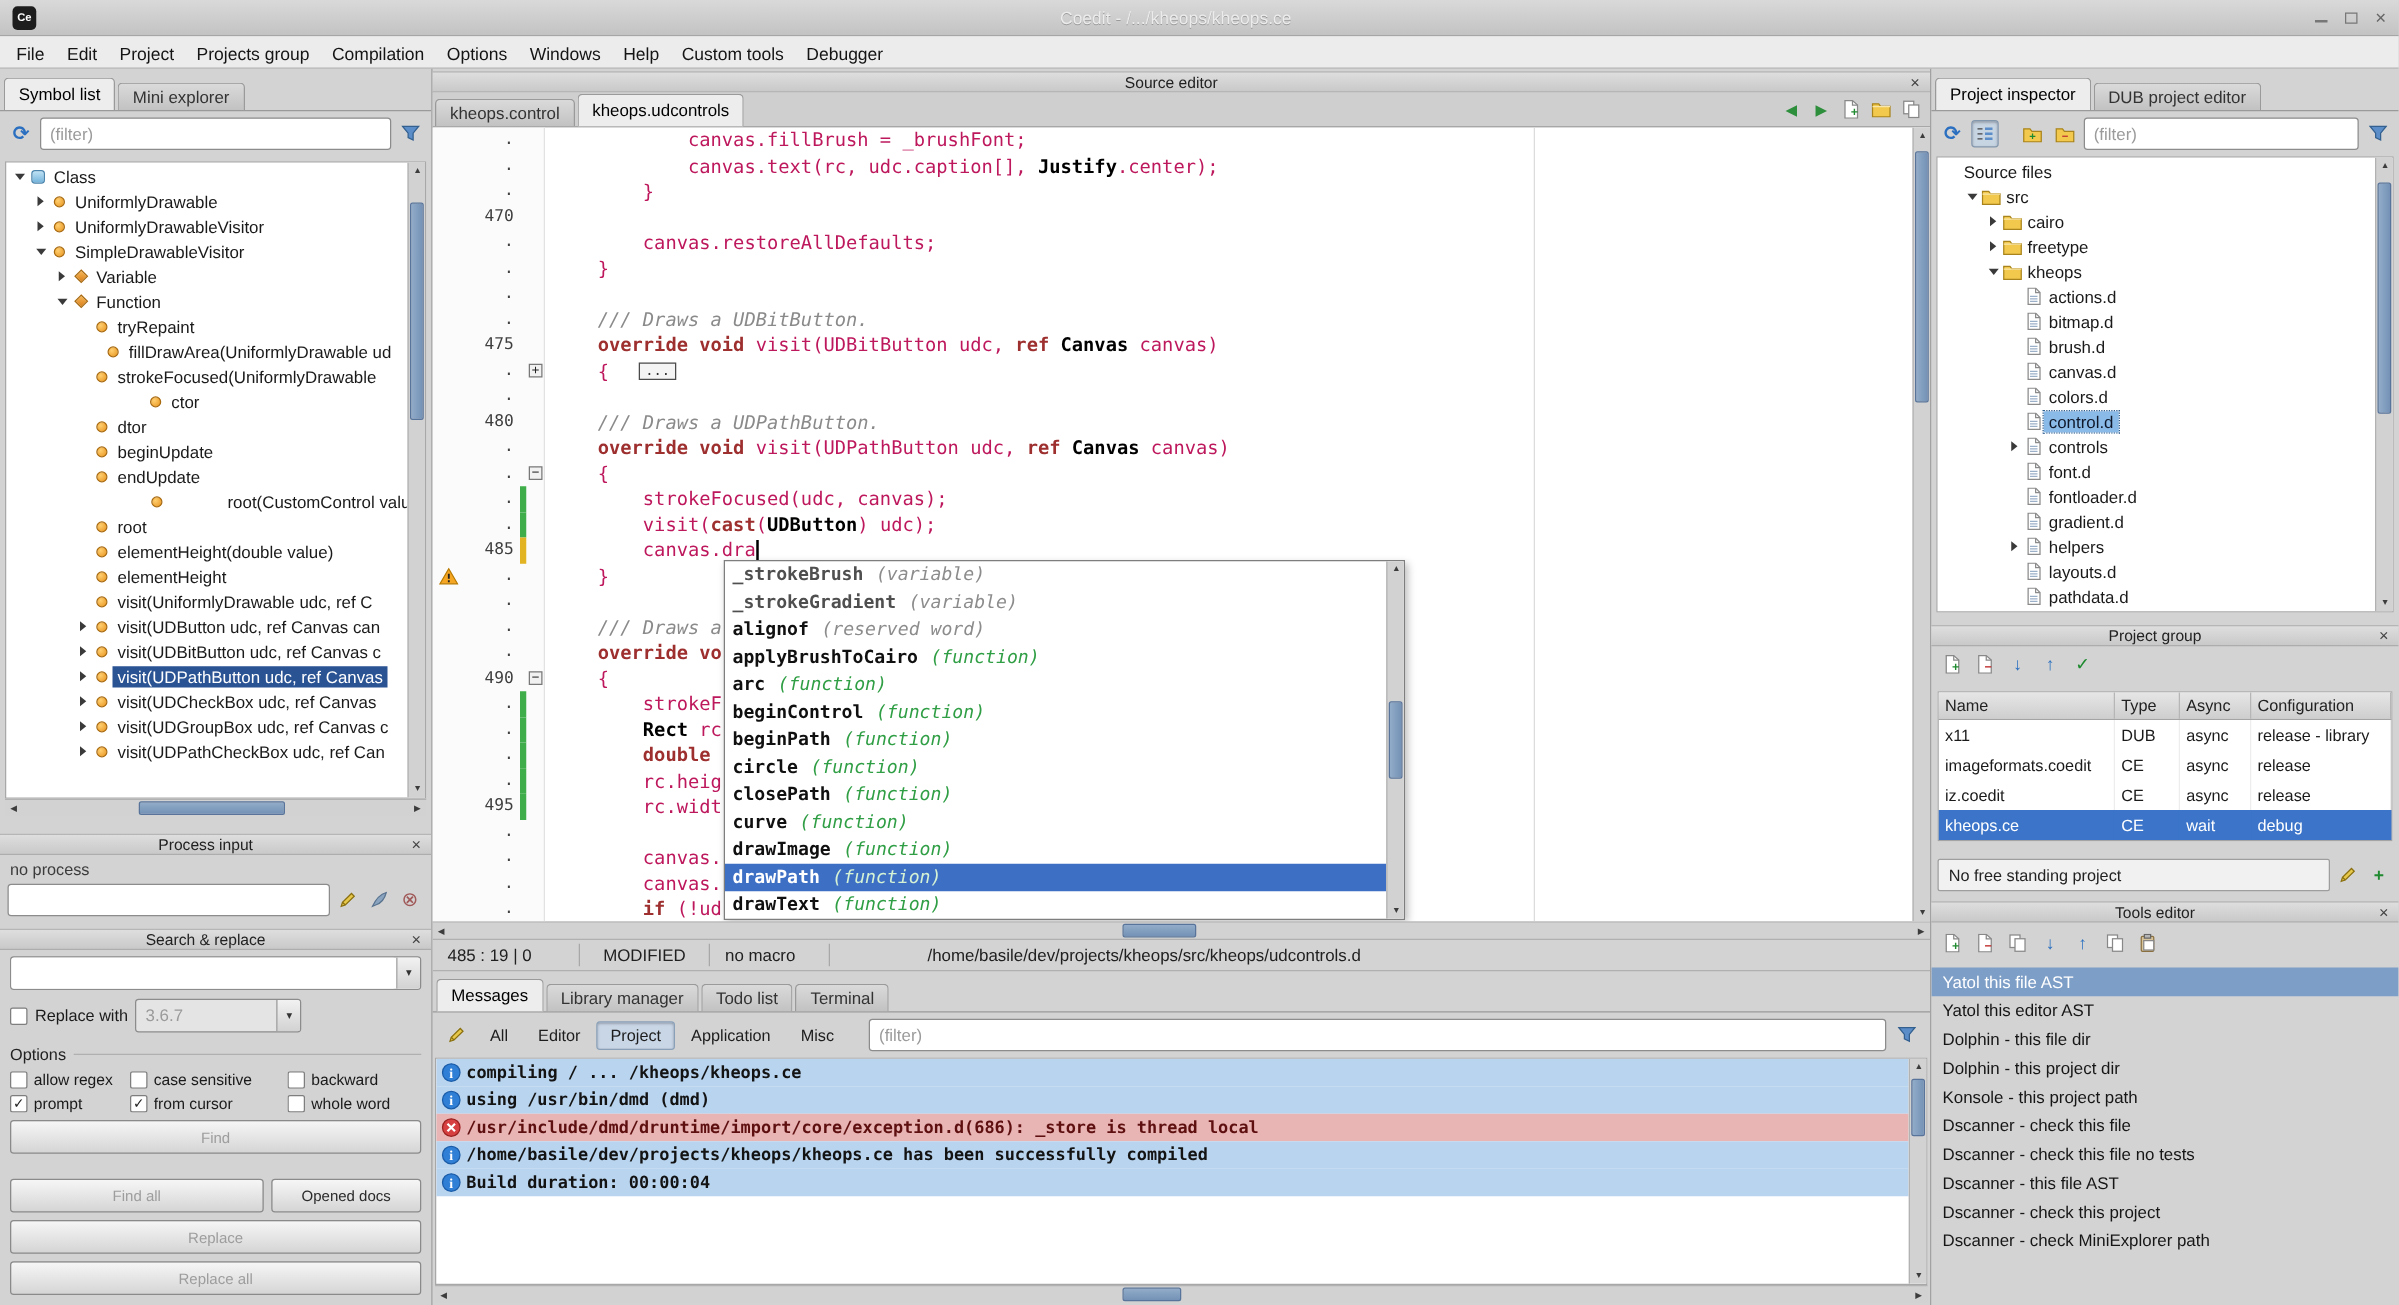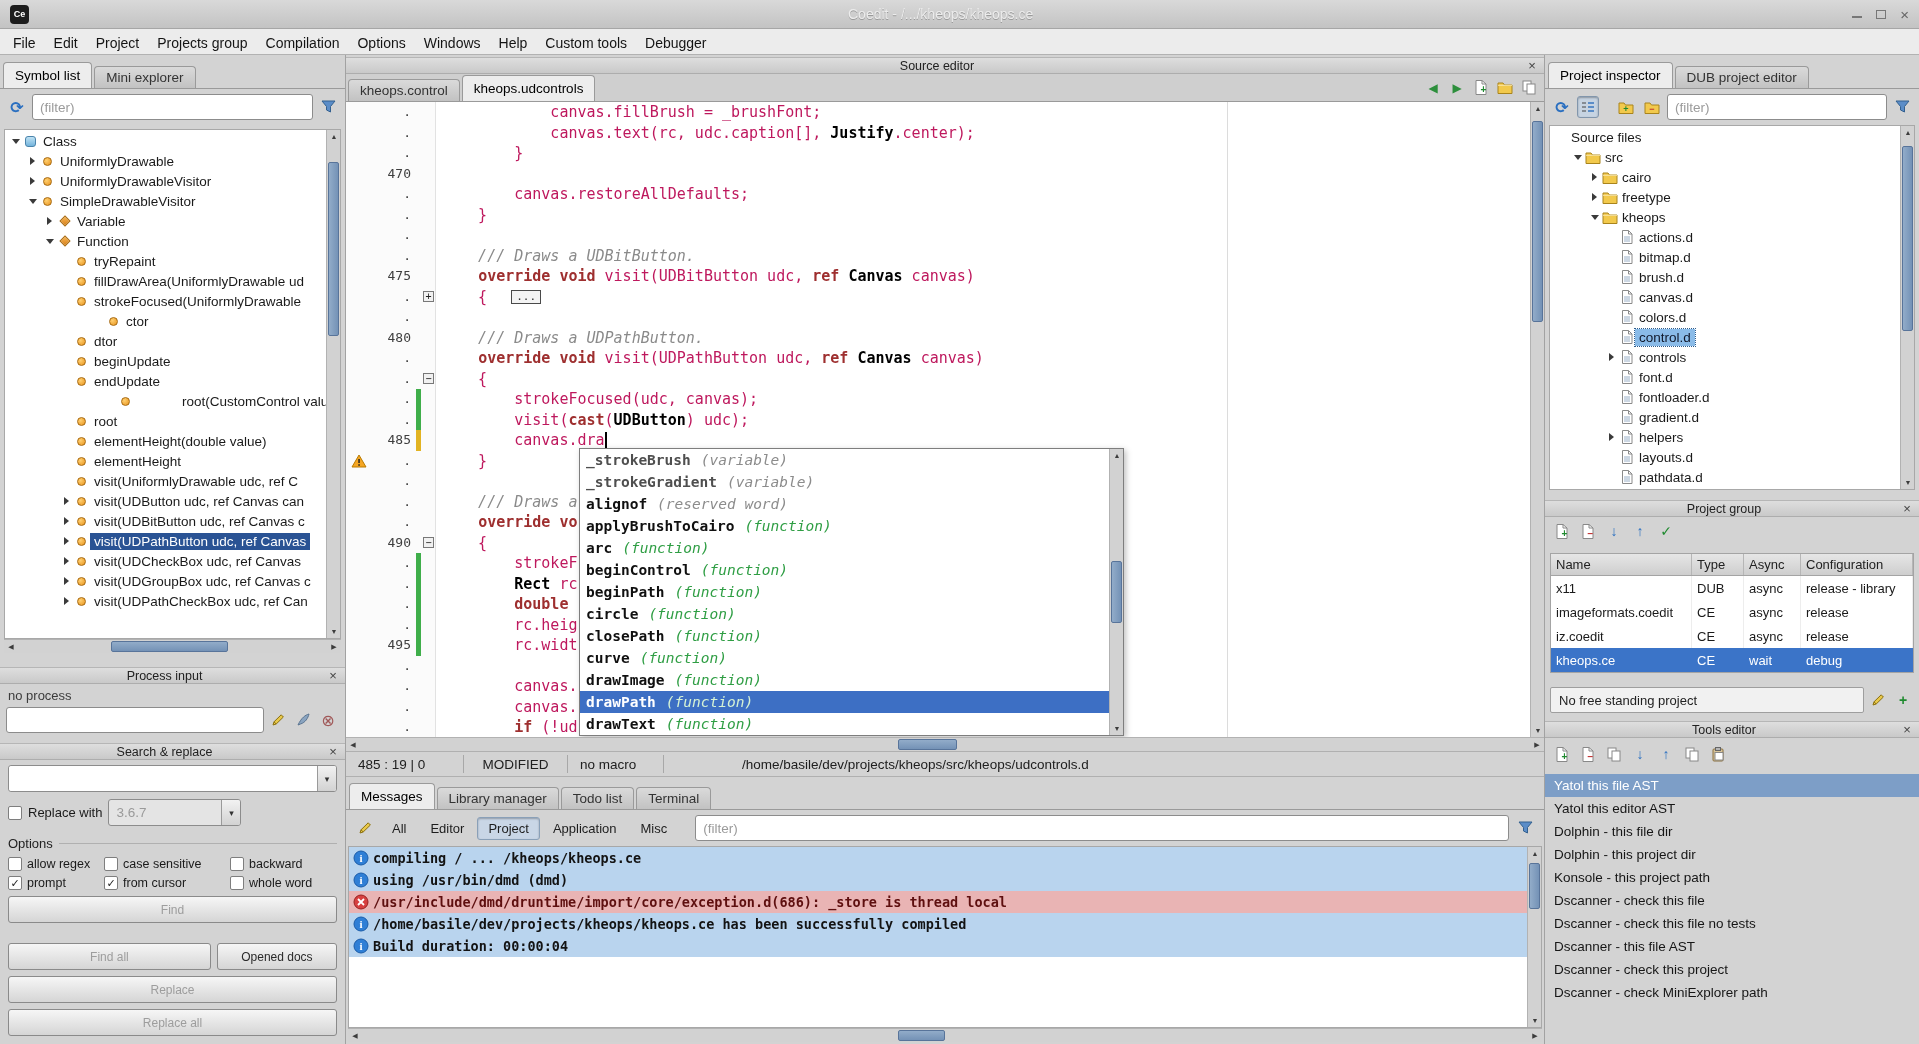--- a/index.html
+++ b/index.html
@@ -250,35 +250,35 @@
               </span>
               <span class="tlabel">Function</span>
             </div>
             <div class="tree-row" style="padding-left: 55px;">
               <span class="arrow"></span>
               <span class="ticon">
                 <span class="ic-dot"></span>
               </span>
               <span class="tlabel">tryRepaint</span>
             </div>
-            <div class="tree-row" style="padding-left: 55px;">
+            <div class="tree-row" style="padding-left: 55px; justify-content: center;">
               <span class="arrow"></span>
               <span class="ticon">
                 <span class="ic-dot"></span>
               </span>
               <span class="tlabel">fillDrawArea(UniformlyDrawable ud</span>
             </div>
             <div class="tree-row" style="padding-left: 55px;">
               <span class="arrow"></span>
               <span class="ticon">
                 <span class="ic-dot"></span>
               </span>
               <span class="tlabel">strokeFocused(UniformlyDrawable</span>
             </div>
-            <div class="tree-row" style="padding-left: 87px;">
+            <div class="tree-row" style="padding-left: 87px; margin-left: 11px;">
               <span class="arrow"></span>
               <span class="ticon">
                 <span class="ic-dot"></span>
               </span>
               <span class="tlabel">ctor</span>
             </div>
             <div class="tree-row" style="padding-left: 55px;">
               <span class="arrow"></span>
               <span class="ticon">
                 <span class="ic-dot"></span>

